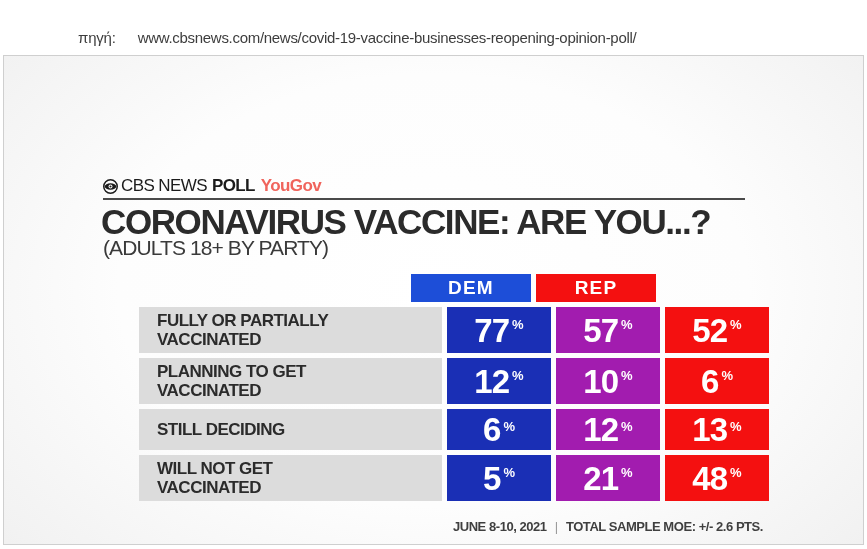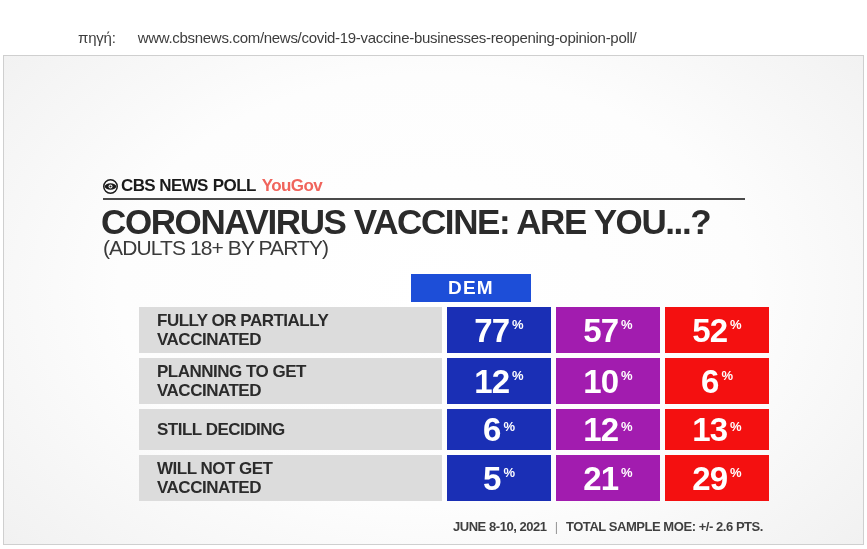--- a/index.html
+++ b/index.html
@@ -155,21 +155,21 @@
     position: absolute;
     left: 99px;
     top: 121px;
     display: flex;
     align-items: center;
     height: 18px;
   }
   .cbs-eye { display: block; }
   .brand-cbsnews {
     font-size: 17px;
-    font-weight: bold;
+    font-weight: normal;
     color: #1b1b1b;
     letter-spacing: -0.6px;
     margin-left: 3px;
   }
   .brand-poll {
     font-size: 17px;
     font-weight: bold;
     color: #1b1b1b;
     letter-spacing: -0.6px;
     margin-left: 5px;
@@ -344,20 +344,21 @@
     <div class="brand-rule"></div>
 
     <div class="main-title">CORONAVIRUS VACCINE:  ARE YOU...?</div>
     <div class="sub-title">(ADULTS 18+ BY PARTY)</div>
 
     <div class="poll-table">
 
       <div class="thead-row">
         <div class="th-spacer"></div>
         <div class="th-cell th-dem">DEM</div>
+        <div class="th-cell th-rep">REP</div>
       </div>
 
       <div class="tbody-row row-tall">
         <div class="td-label">
           <span>FULLY OR PARTIALLY</span>
           <span>VACCINATED</span>
         </div>
         <div class="td-value val-dem">
           <span class="num">77</span>
           <span class="pct">%</span>
@@ -416,21 +417,21 @@
         </div>
         <div class="td-value val-dem">
           <span class="num">5</span>
           <span class="pct">%</span>
         </div>
         <div class="td-value val-ind">
           <span class="num">21</span>
           <span class="pct">%</span>
         </div>
         <div class="td-value val-rep">
-          <span class="num">29</span>
+          <span class="num">48</span>
           <span class="pct">%</span>
         </div>
       </div>
 
     </div>
 
     <div class="footer-note">
       <span>JUNE 8-10, 2021</span>
       <span class="footer-sep">|</span>
       <span>TOTAL SAMPLE MOE: +/- 2.6 PTS.</span>

